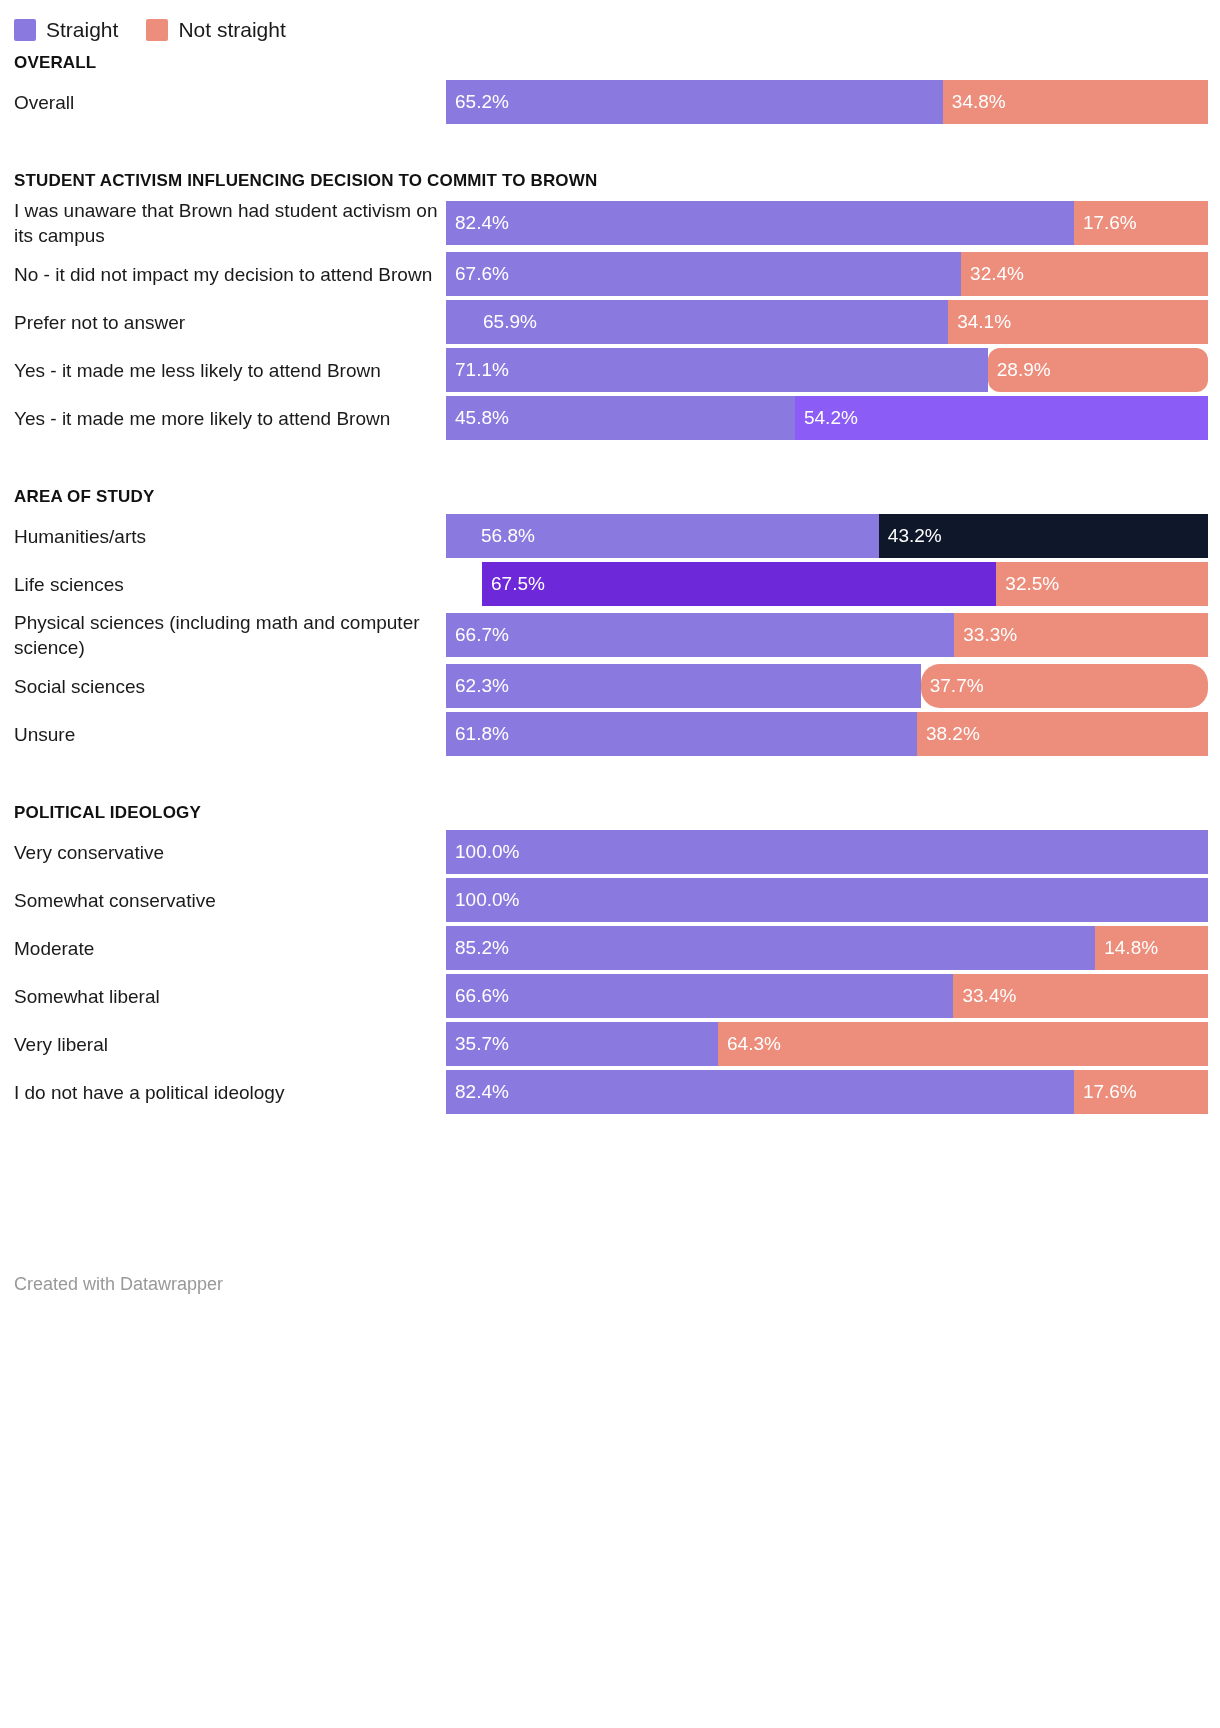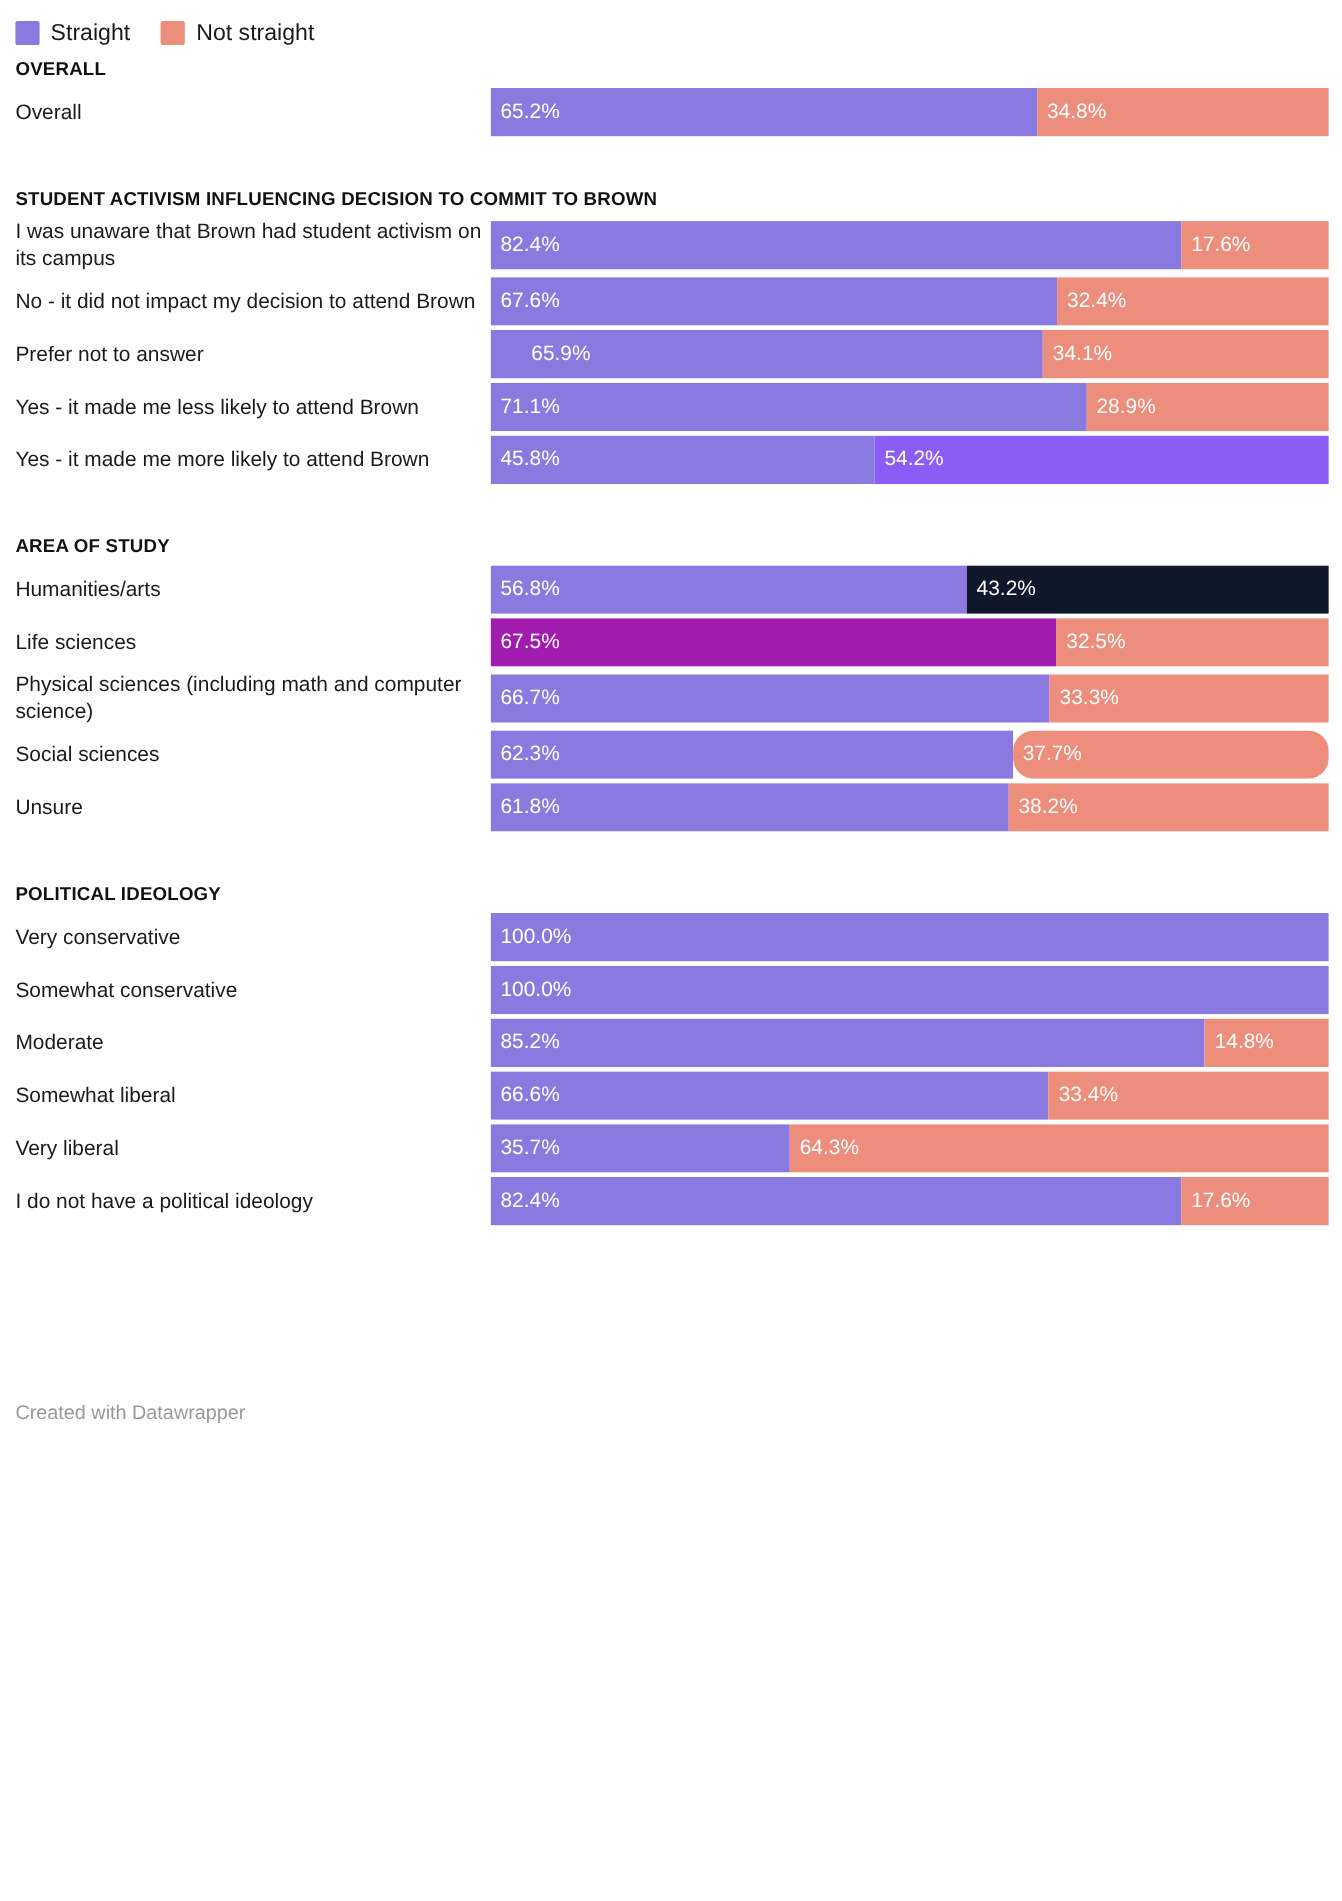--- a/index.html
+++ b/index.html
@@ -193,21 +193,21 @@
                 <span class="seg-value">34.1%</span>
               </div>
             </div>
           </div>
           <div class="row">
             <div class="row-label">Yes - it made me less likely to attend Brown</div>
             <div class="row-bar">
               <div class="seg seg-straight" style="flex: 0 0 71.1%; background: rgb(138, 122, 224);">
                 <span class="seg-value">71.1%</span>
               </div>
-              <div class="seg seg-notstraight" style="flex: 0 0 28.9%; background: rgb(237, 141, 123);">
+              <div class="seg seg-notstraight" style="flex: 0 0 28.9%; background: rgb(237, 141, 123); border-radius: 12px;">
                 <span class="seg-value">28.9%</span>
               </div>
             </div>
           </div>
           <div class="row">
             <div class="row-label">Yes - it made me more likely to attend Brown</div>
             <div class="row-bar">
               <div class="seg seg-straight" style="flex: 0 0 45.8%; background: rgb(138, 122, 224);">
                 <span class="seg-value">45.8%</span>
               </div>
@@ -218,32 +218,32 @@
           </div>
         </div>
       </div>
       <div class="section-gap"></div>
       <div class="section">
         <div class="section-title">AREA OF STUDY</div>
         <div class="rows">
           <div class="row">
             <div class="row-label">Humanities/arts</div>
             <div class="row-bar">
-              <div class="seg seg-straight" style="flex: 0 0 56.8%; background: rgb(138, 122, 224);">
+              <div class="seg seg-straight" style="flex: 0 0 56.8%; background: rgb(138, 122, 224); padding-left: 26px;">
                 <span class="seg-value">56.8%</span>
               </div>
               <div class="seg seg-notstraight" style="flex: 0 0 43.2%; background: #0f172a;">
                 <span class="seg-value">43.2%</span>
               </div>
             </div>
           </div>
           <div class="row">
             <div class="row-label">Life sciences</div>
             <div class="row-bar">
-              <div class="seg seg-straight" style="flex: 0 0 67.5%; background: #a21caf;">
+              <div class="seg seg-straight" style="flex: 0 0 67.5%; background: #6d28d9; margin-left: 36px;">
                 <span class="seg-value">67.5%</span>
               </div>
               <div class="seg seg-notstraight" style="flex: 0 0 32.5%; background: rgb(237, 141, 123);">
                 <span class="seg-value">32.5%</span>
               </div>
             </div>
           </div>
           <div class="row">
             <div class="row-label">Physical sciences (including math and computer science)</div>
             <div class="row-bar">

